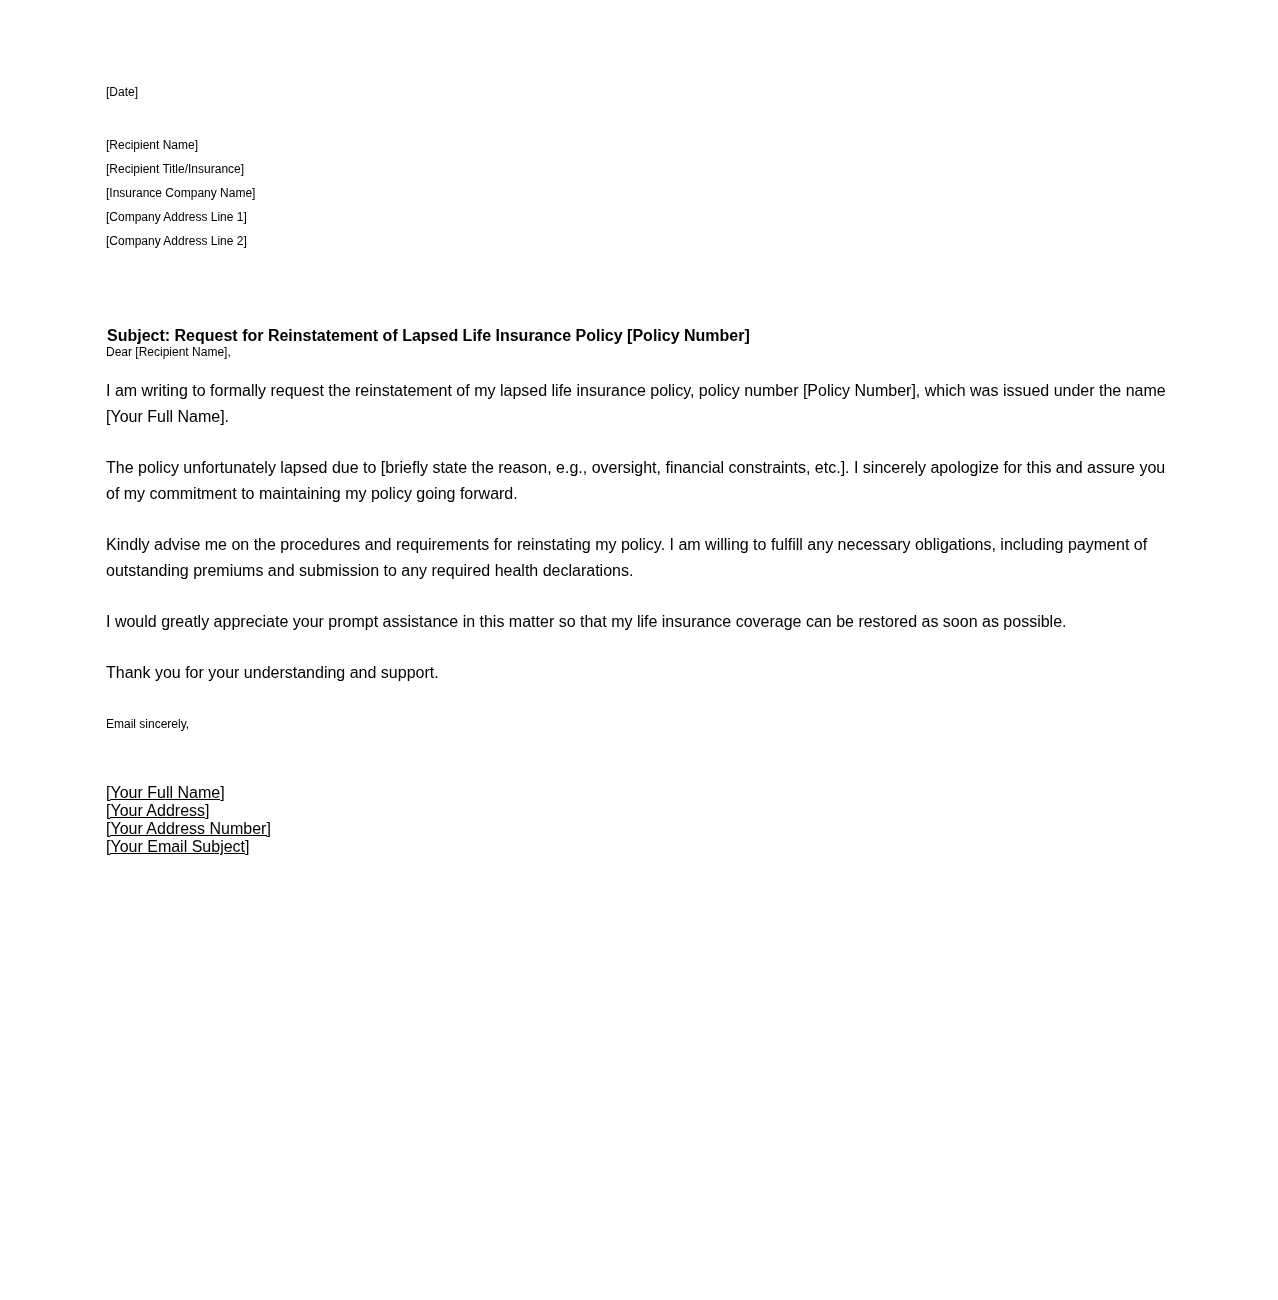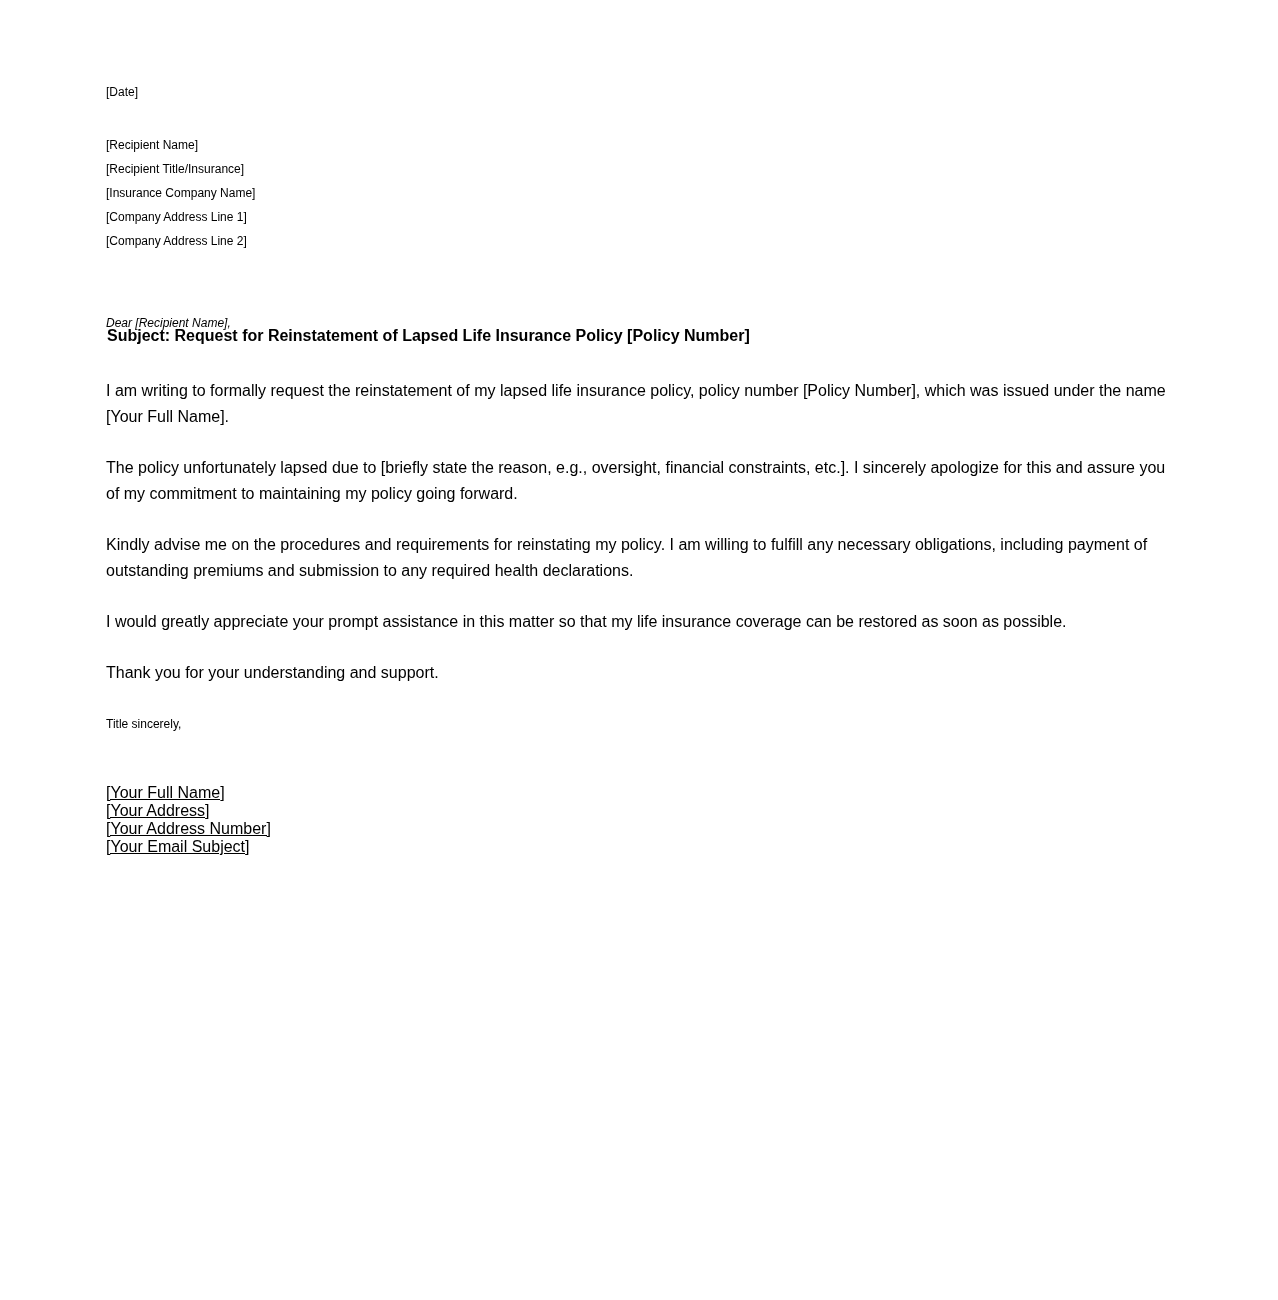--- a/index.html
+++ b/index.html
@@ -64,29 +64,29 @@
   <div>
     <div class="line" style="top:133px;">[Recipient Name]</div>
     <div class="line" style="top:157px;">[Recipient Title/Insurance]</div>
     <div class="line" style="top:181px;">[Insurance Company Name]</div>
     <div class="line" style="top:205px;">[Company Address Line 1]</div>
     <div class="line" style="top:229px;">[Company Address Line 2]</div>
   </div>
 
   <div class="subject">Subject: Request for Reinstatement of Lapsed Life Insurance Policy [Policy Number]</div>
 
-  <div class="line" style="top:311px;font-style:italic;">Dear [Recipient Name],</div>
+  <div class="line" style="top:340px;">Dear [Recipient Name],</div>
 
   <div class="para" style="top:378px;">I am writing to formally request the reinstatement of my lapsed life insurance policy, policy number [Policy Number], which was issued under the name [Your Full Name].</div>
   <div class="para" style="top:455px;">The policy unfortunately lapsed due to [briefly state the reason, e.g., oversight, financial constraints, etc.]. I sincerely apologize for this and assure you of my commitment to maintaining my policy going forward.</div>
   <div class="para" style="top:532px;">Kindly advise me on the procedures and requirements for reinstating my policy. I am willing to fulfill any necessary obligations, including payment of outstanding premiums and submission to any required health declarations.</div>
   <div class="para" style="top:609px;">I would greatly appreciate your prompt assistance in this matter so that my life insurance coverage can be restored as soon as possible.</div>
   <div class="para" style="top:660px;">Thank you for your understanding and support.</div>
 
-  <div class="line" style="top:712px;">Title sincerely,</div>
+  <div class="line" style="top:712px;">Email sincerely,</div>
 
   <div class="sig">
     <div>[Your Full Name]</div>
     <div>[Your Address]</div>
     <div>[Your Address Number]</div>
     <div>[Your Email Subject]</div>
   </div>
 </div>
 
 </body></html>

